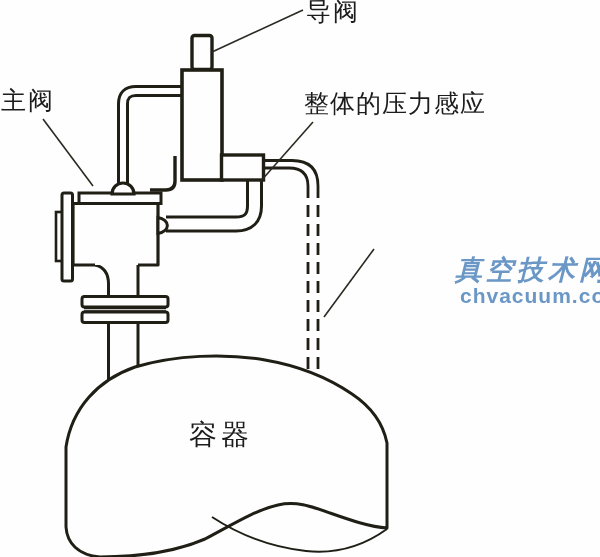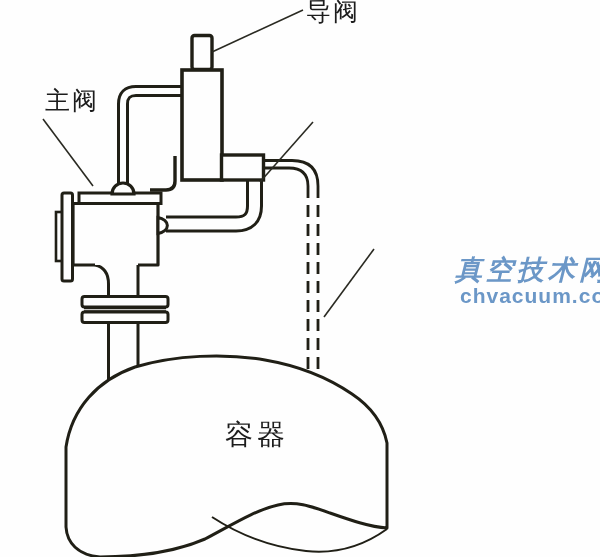--- a/index.html
+++ b/index.html
@@ -14,24 +14,24 @@
   .lbl{
     position:absolute;
     color:#1c1c1c;
     font-size:25px;
     letter-spacing:2px;
     white-space:nowrap;
     line-height:1.1;
     font-family:"Liberation Serif","DejaVu Serif",serif;
   }
   #lbl-pilot{left:306px;top:-2px;}
-  #lbl-main{left:1px;top:87px;padding-left:44px;}
+  #lbl-main{left:1px;top:87px;}
   #lbl-integral{left:304px;top:90px;letter-spacing:1px;}
   #lbl-remote{left:362px;top:211px;letter-spacing:1px;}
-  #lbl-vessel{left:189px;top:420px;font-size:28px;letter-spacing:4px;margin-left:36px;}
+  #lbl-vessel{left:189px;top:420px;font-size:28px;letter-spacing:4px;}
   .watermark-name{
     position:absolute;left:455px;top:252px;
     color:#6b97c7;
     font-size:27px;font-weight:bold;font-style:italic;
     letter-spacing:4px;white-space:nowrap;
     font-family:"Liberation Serif","DejaVu Serif",serif;
   }
   .watermark-url{
     position:absolute;left:460px;top:284px;
     color:#6b97c7;
@@ -119,18 +119,19 @@
     <g stroke="#2a2a22" stroke-width="1.6" fill="none">
       <path d="M212 52 L303 10"></path>
       <path d="M43 119 L93 186"></path>
       <path d="M313 122 L260 182"></path>
       <path d="M374 249 L324 317"></path>
     </g>
   </svg>
 
   <div class="lbl" id="lbl-pilot">导阀</div>
   <div class="lbl" id="lbl-main">主阀</div>
+  <div class="lbl" id="lbl-integral">整体的压力感应</div>
   <div class="lbl" id="lbl-vessel">容器</div>
 
   <div class="watermark-name">真空技术网</div>
   <div class="watermark-url">chvacuum.com</div>
 
 </div>
 
 </body></html>

